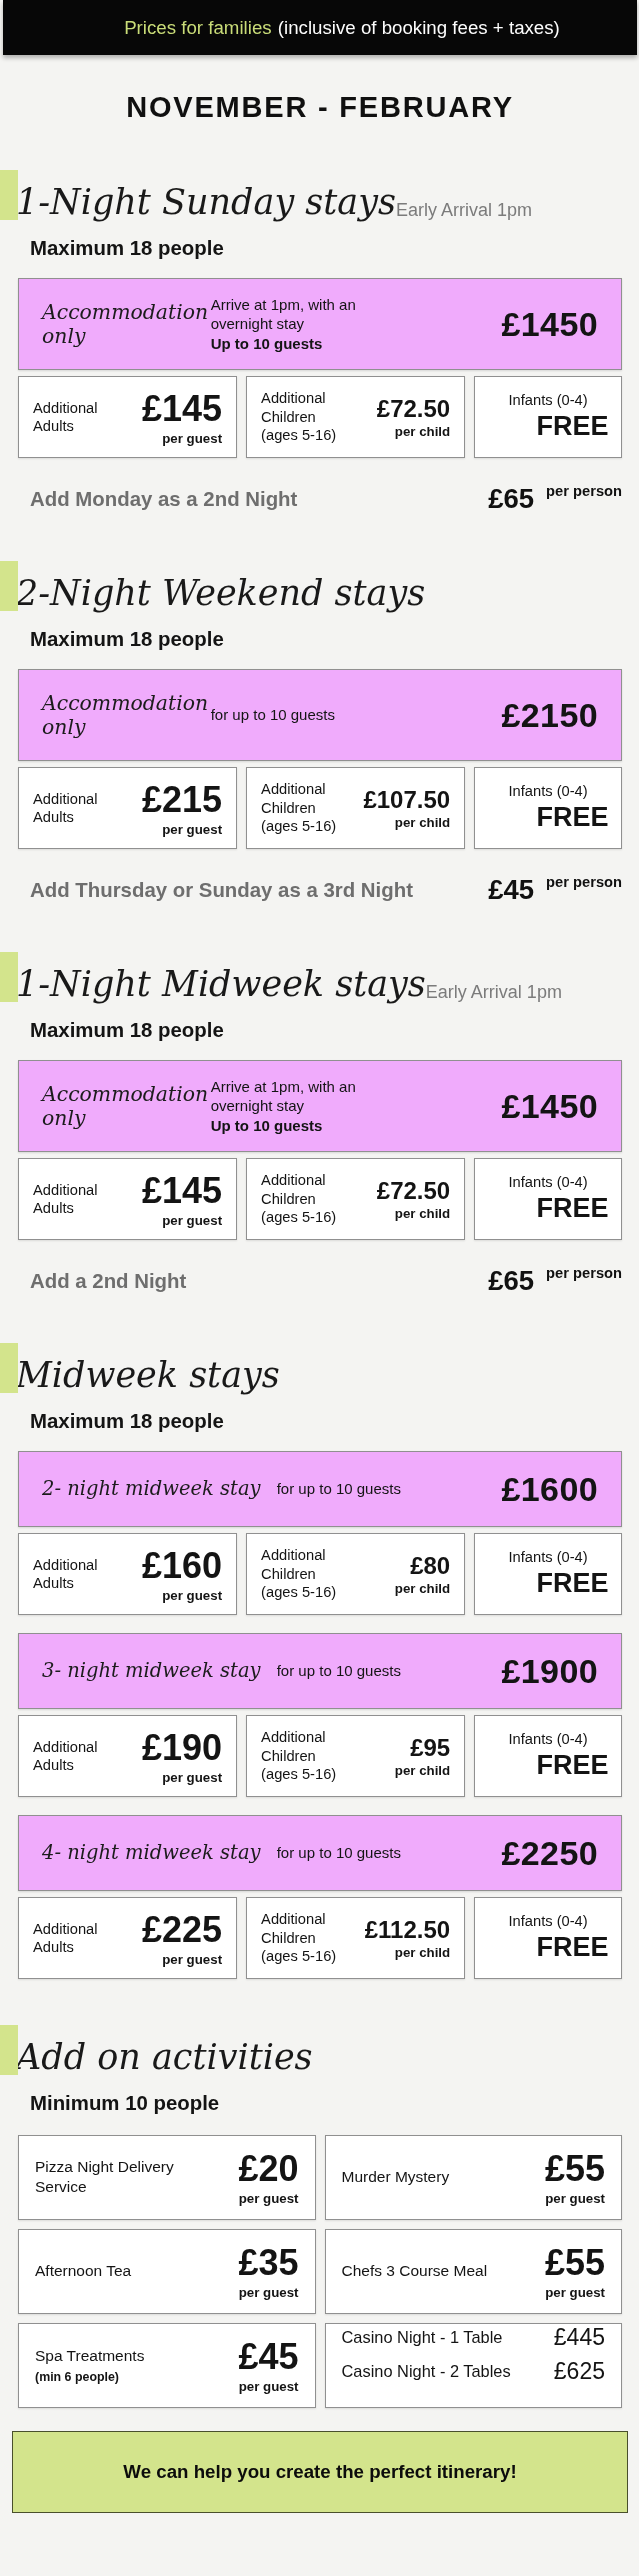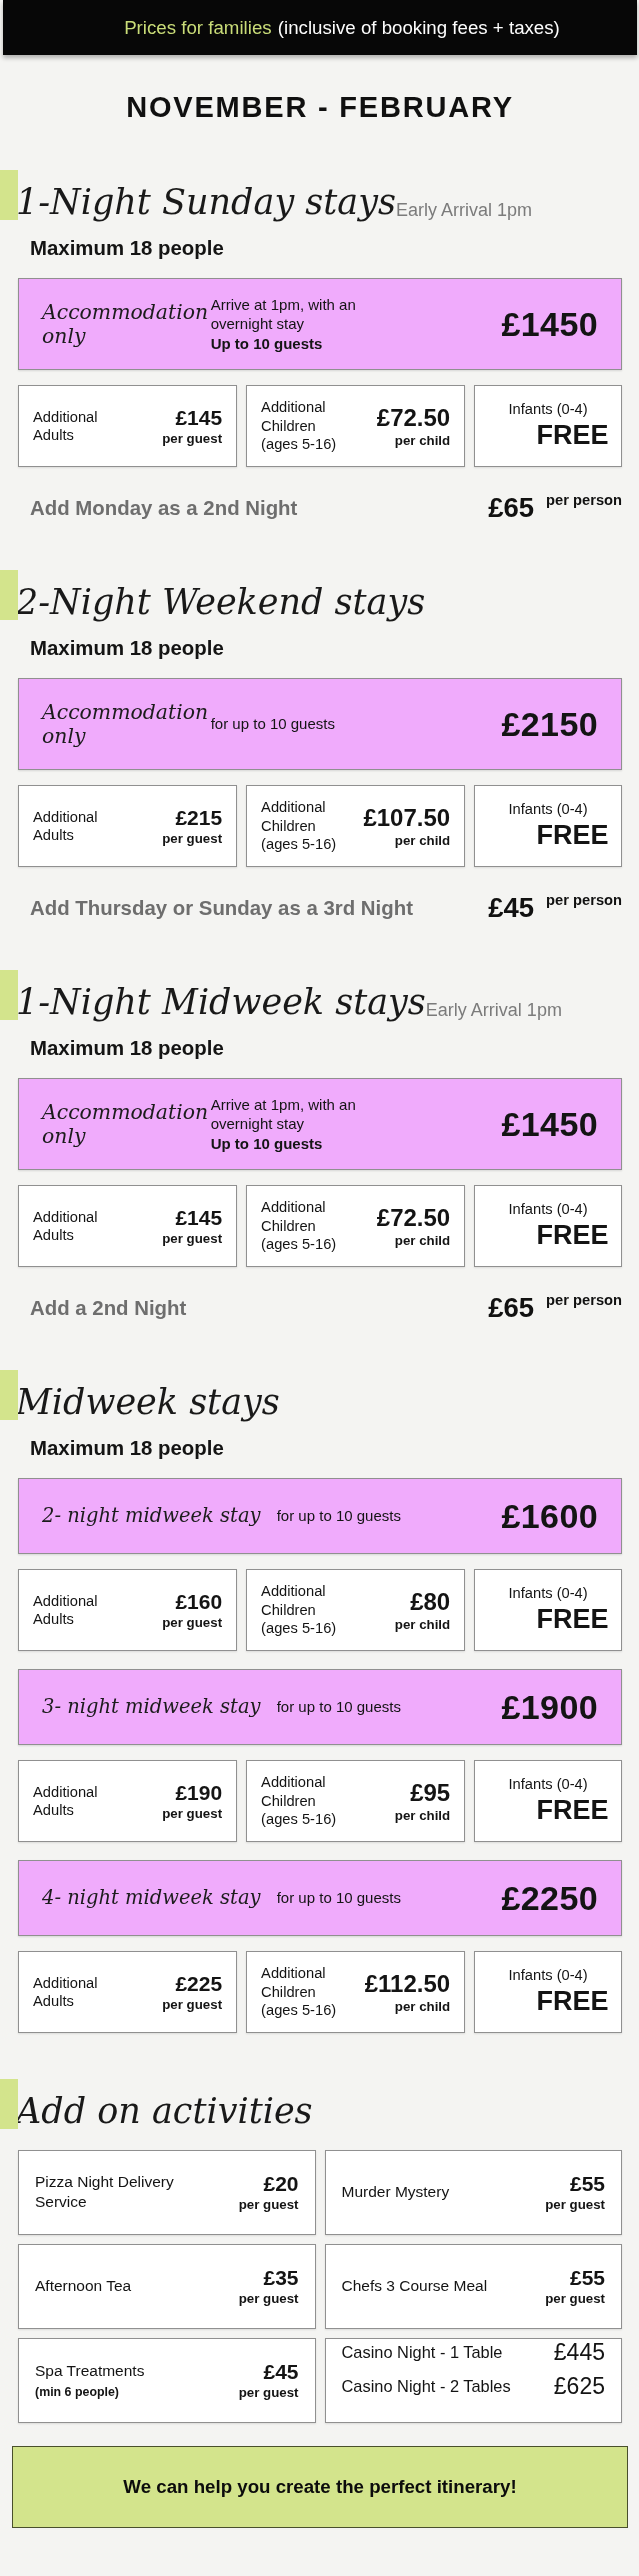--- a/index.html
+++ b/index.html
@@ -36,32 +36,32 @@
     box-shadow:0 0.9px 1.8px rgba(0,0,0,.12);
   }
   .offer-box.midweek { min-height:76px; }
   .offer-name { width:158px; font-family:"DejaVu Serif", serif; font-style:italic; font-size:20.4px; line-height:1.2; color:#1c1c1c; }
   .offer-box.midweek .offer-name { width:224px; font-size:19.5px; white-space:nowrap; }
   .offer-desc { width:194px; font-size:15px; line-height:1.3; margin-left:10.7px; }
   .offer-desc .bold { display:block; font-weight:700; }
   .offer-desc .bold:empty { display:none; }
   .offer-price { margin-left:auto; font-size:34px; font-weight:700; letter-spacing:0.4px; }
   
-  .addon-row { display:flex; gap:9px; margin:15px 18px 0;align-items:center; }
+  .addon-row { display:flex; gap:9px; margin:6px 18px 0;align-items:center; }
   .addon-box {
     background:#fff; border:0.9px solid #909090; height:82px;
     display:flex; align-items:center; padding:0 14px;
     box-shadow:0 0.9px 1.8px rgba(0,0,0,.10);
   }
   .addon-box.adults { flex:250 0 0; }
   .addon-box.children { flex:250 0 0; }
   .addon-box.infants { flex:160 0 0; flex-direction:column; justify-content:center; padding:0 12.4px; }
   .addon-label { font-size:14.7px; line-height:1.25; width:92px; }
   .addon-price-group { margin-left:auto; text-align:right; }
-  .price-lg { font-size:21px; font-weight:700; }
+  .price-lg { font-size:36px; font-weight:700; }
   .children .price-lg { font-size:24px; }
   .unit { font-size:13.3px; font-weight:700; margin-top:1.8px; }
   .infant-label { font-size:14.7px; align-self:center; }
   .price-free { font-size:27px; font-weight:700; align-self:flex-end; margin-top:2.7px; }
   
   .extra-row { display:flex; align-items:center; margin:25px 18px 0 30px; }
   .extra-label { font-size:20.4px; font-weight:700; color:#6e6e6e; }
   .extra-price-group { margin-left:auto; display:flex; gap:12px; }
   .extra-price { font-size:27.5px; font-weight:700; color:#111; }
   .extra-unit { font-size:14.7px; font-weight:700; color:#111; }
@@ -333,20 +333,21 @@
       <div class="price-free">FREE</div>
     </div>
   </div>
 </section>
 
 <section>
   <div class="section-header">
     <span class="accent-bar"></span>
     <h2 class="section-title">Add on activities</h2>
   </div>
+  <div class="capacity">Minimum 10 people</div>
 
   <div class="activities-grid">
     <div class="activity-box">
       <div class="activity-info">
         <div class="activity-label">Pizza Night Delivery Service</div>
 
       </div>
       <div class="activity-price-group">
         <div class="price-lg">£20</div>
         <div class="unit">per guest</div>

